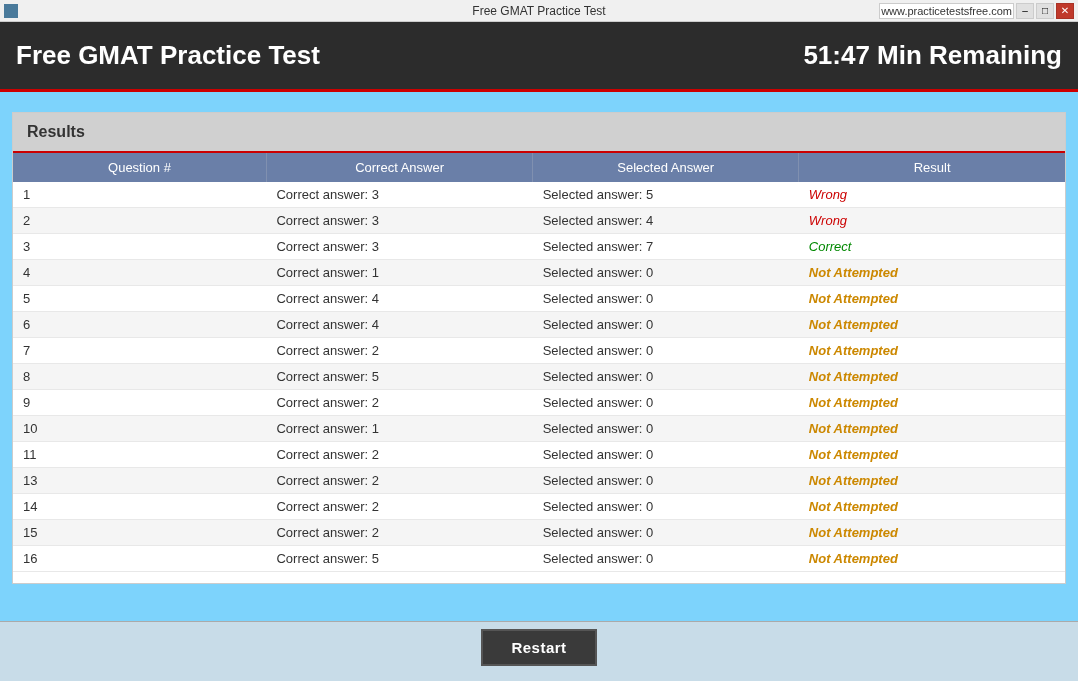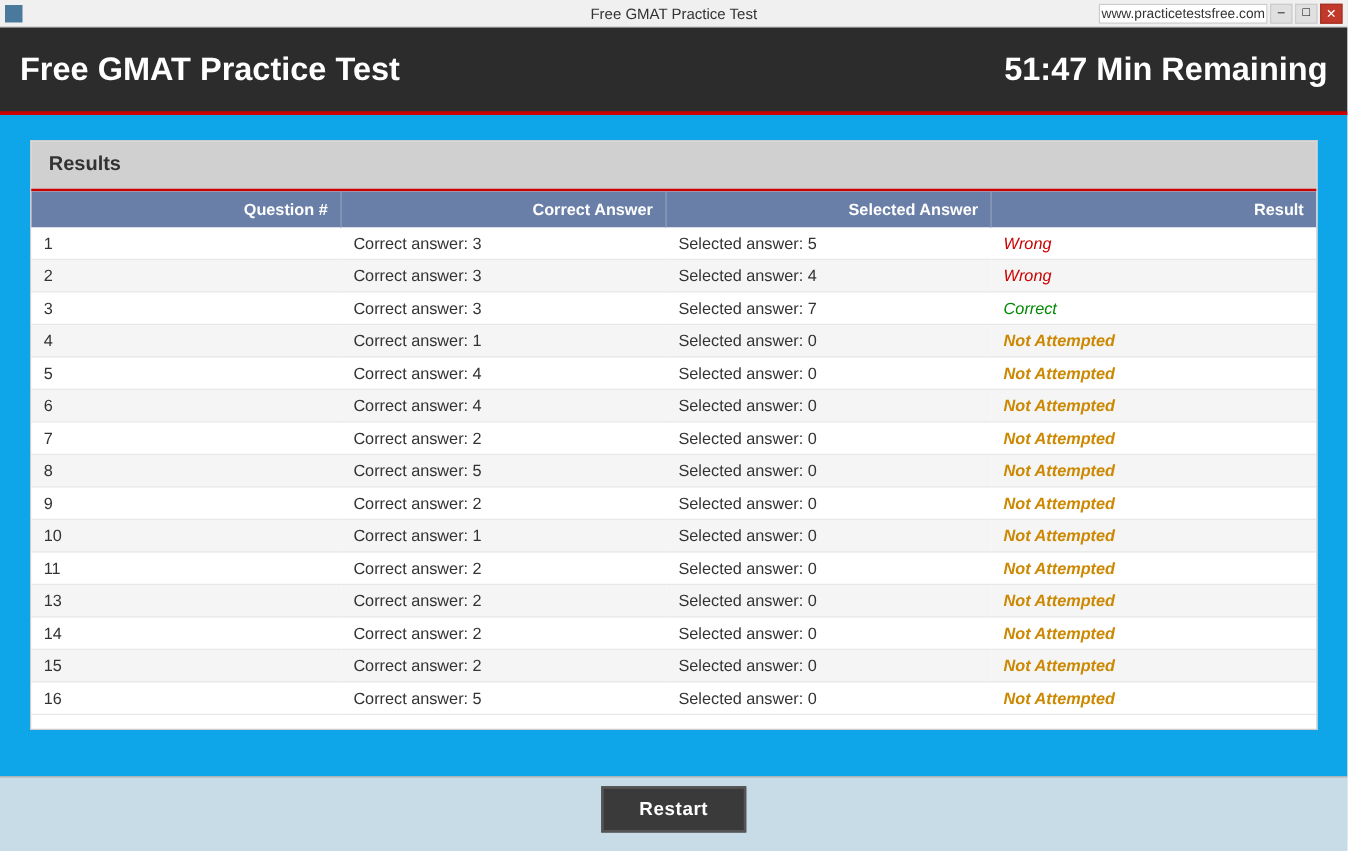--- a/index.html
+++ b/index.html
@@ -90,22 +90,22 @@
       font-weight: bold;
     }
     .timer {
       color: white;
       font-size: 26px;
       font-weight: bold;
     }
 
     
     .main-content {
-      background: #0ea5e9;
-      padding: 20px 24px;
+      background: #7dd3fc;
+      padding: 20px 12px;
       height: calc(681px - 22px - 70px - 60px);
       overflow: hidden;
     }
 
     .results-panel {
       background: white;
       border: 1px solid #ccc;
     }
     .results-header {
       background: #d0d0d0;
@@ -124,23 +124,23 @@
     }
 
     table {
       width: 100%;
       border-collapse: collapse;
     }
     thead tr th {
       background: #6a7fa8;
       color: white;
       padding: 7px 10px;
-      text-align: right;
+      text-align: center;
       font-size: 13px;
-      font-weight: bold;
+      font-weight: normal;
       border-right: 1px solid #8090b0;
     }
     thead tr th:last-child {
       border-right: none;
     }
     tbody tr td {
       padding: 5px 10px;
       border-bottom: 1px solid #e8e8e8;
       font-size: 13px;
       color: #333;

